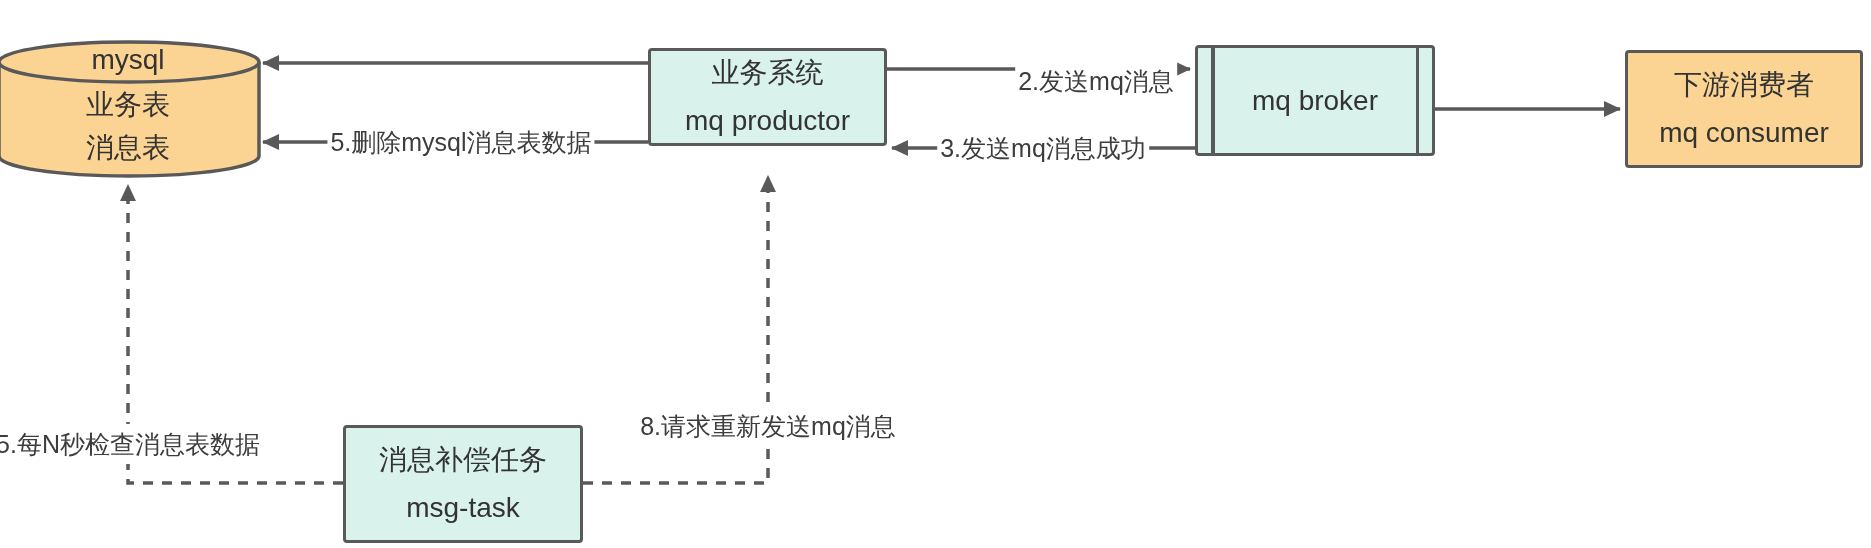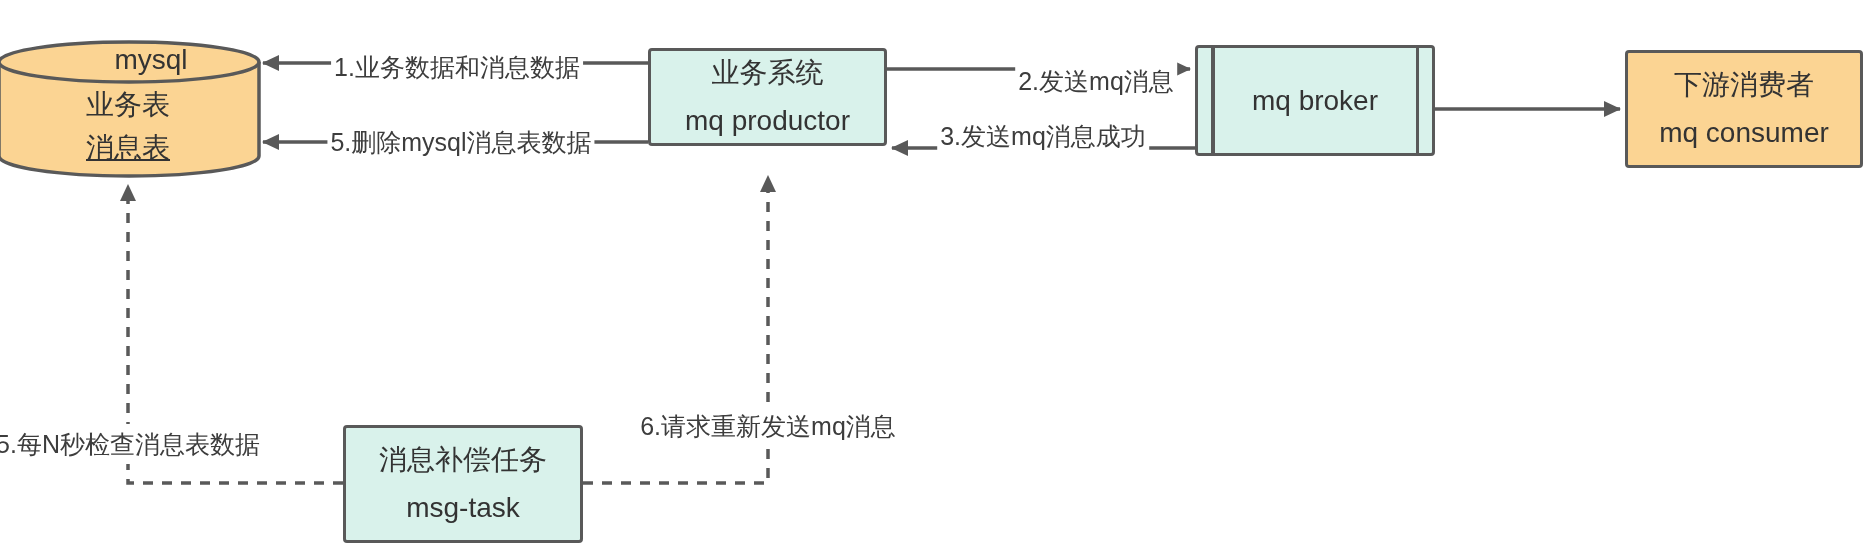--- a/index.html
+++ b/index.html
@@ -100,23 +100,23 @@
     <path class="edge-line" d="M648 63 L263 63" marker-end="url(#ah)"></path>
     <path class="edge-line" d="M648 142 L263 142" marker-end="url(#ah)"></path>
     <path class="edge-line" d="M887 69 L1190 69" marker-end="url(#ah)"></path>
     <path class="edge-line" d="M1195 148 L892 148" marker-end="url(#ah)"></path>
     <path class="edge-line" d="M1435 109 L1620 109" marker-end="url(#ah)"></path>
 
     <polyline class="edge-line edge-dashed" points="343,483 128,483 128,185" marker-end="url(#ah)"></polyline>
     <polyline class="edge-line edge-dashed" points="583,483 768,483 768,176" marker-end="url(#ah)"></polyline>
   </svg>
 
-  <div class="cyl-text" style="top:43px;padding-left:23px;">mysql</div>
+  <div class="cyl-text" style="top:43px;">mysql</div>
   <div class="cyl-text" style="top:88px;">业务表</div>
-  <div class="cyl-text" style="top:131px;text-decoration:underline;">消息表</div>
+  <div class="cyl-text" style="top:131px;">消息表</div>
 
   <div class="node" style="left:648px; top:48px; width:239px; height:98px;">
     <div>业务系统</div>
     <div>mq productor</div>
   </div>
 
   <div class="node" style="left:1195px; top:45px; width:240px; height:111px;">
     <div class="band left"></div>
     <div class="band right"></div>
     <div>mq broker</div>
@@ -126,26 +126,25 @@
     <div>下游消费者</div>
     <div>mq consumer</div>
   </div>
 
   <div class="node" style="left:343px; top:425px; width:240px; height:118px;">
     <div>消息补偿任务</div>
     <div>msg-task</div>
   </div>
 
   <div class="elabel two" style="left:457px; top:67px;">
-    <div>1.业务数据和消息数据</div>
   </div>
 
   <div class="elabel" style="left:1096px; top:69px;margin-top:12px;">2.发送mq消息</div>
 
-  <div class="elabel" style="left:1043px; top:136px;text-align:center;">3.发送mq消息成功</div>
+  <div class="elabel" style="left:1043px; top:148px;text-align:center;">3.发送mq消息成功</div>
 
   <div class="elabel" style="left:461px; top:142px;">5.删除mysql消息表数据</div>
 
   <div class="elabel" style="left:128px; top:444px;">5.每N秒检查消息表数据</div>
 
-  <div class="elabel" style="left:768px; top:426px;">6.请求重新发送mq消息</div>
+  <div class="elabel" style="left:768px; top:426px;">8.请求重新发送mq消息</div>
 
 </div>
 
 </body></html>

